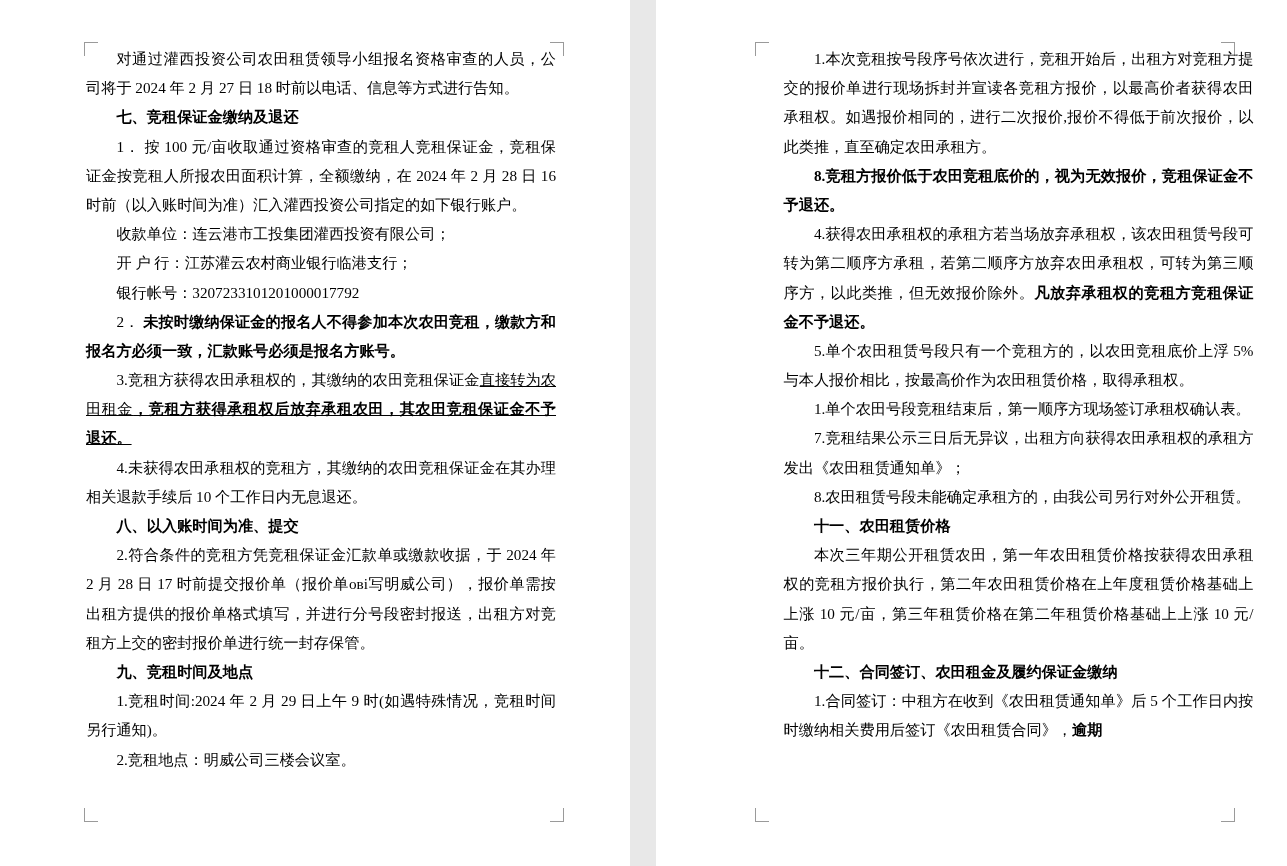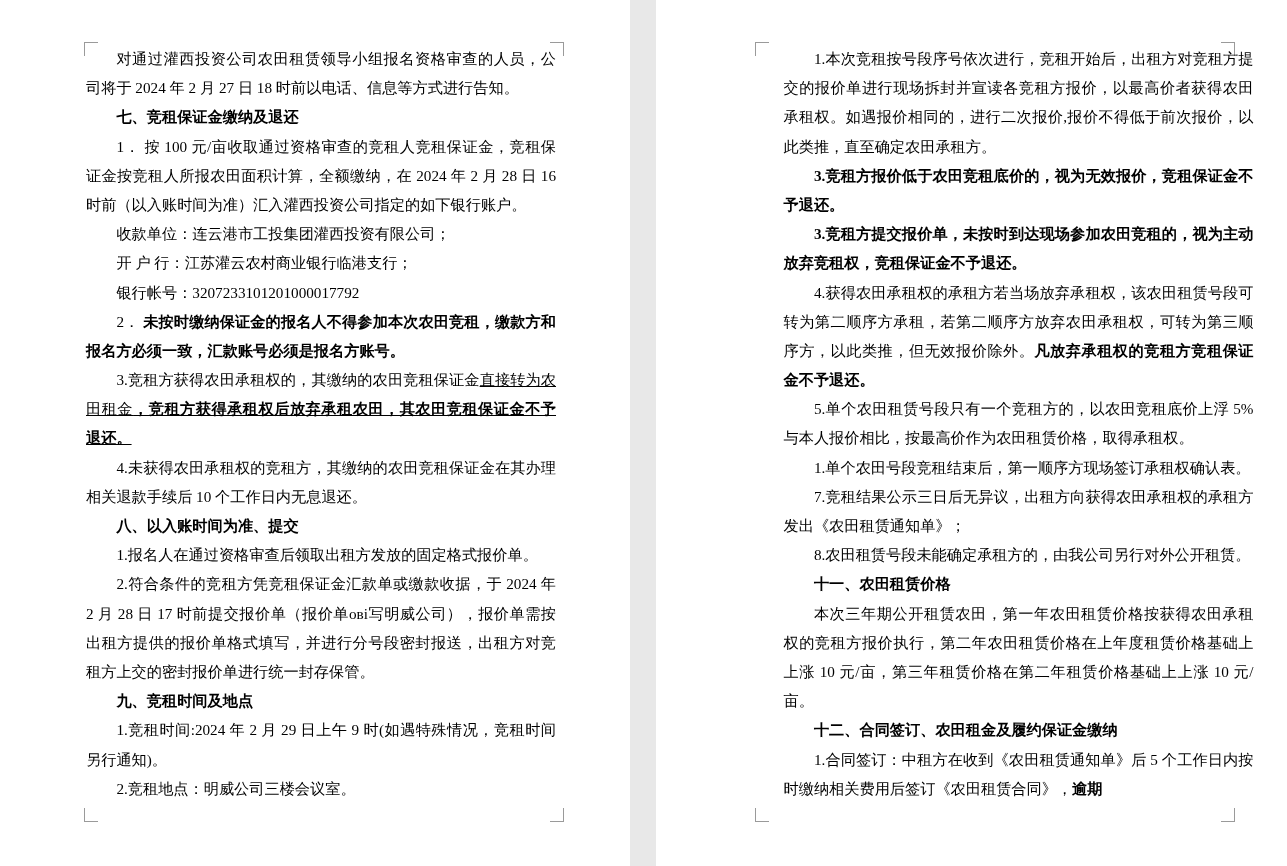--- a/index.html
+++ b/index.html
@@ -106,38 +106,36 @@
       <p class="ind2">开 户 行：江苏灌云农村商业银行临港支行；</p>
       <p class="ind2">银行帐号：3207233101201000017792</p>
       <p class="ind2">
         <span>2． </span><span class="bold">未按时缴纳保证金的报名人不得参加本次农田竞租，缴款方和报名方必须一致，汇款账号必须是报名方账号。</span>
       </p>
       <p class="ind2">
         <span>3.</span><span>竞租方获得农田承租权的，其缴纳的农田竞租保证金</span><span class="u">直接转为农田租金</span><span class="bu">，竞租方获得承租权后放弃承租农田，其农田竞租保证金不予退还。</span>
       </p>
       <p class="ind2">4.未获得农田承租权的竞租方，其缴纳的农田竞租保证金在其办理相关退款手续后 10 个工作日内无息退还。</p>
       <p class="heading">八、以入账时间为准、提交</p>
-      <p class="ind2">1.报名人在通过资格审查后领取出租方发放的固定格式报价单。</p>
       <p class="ind2">2.符合条件的竞租方凭竞租保证金汇款单或缴款收据，于 2024 年 2 月 28 日 17 时前提交报价单（报价单ові写明威公司），报价单需按出租方提供的报价单格式填写，并进行分号段密封报送，出租方对竞租方上交的密封报价单进行统一封存保管。</p>
       <p class="heading">九、竞租时间及地点</p>
       <p class="ind2">1.竞租时间:2024 年 2 月 29 日上午 9 时(如遇特殊情况，竞租时间另行通知)。</p>
       <p class="ind2">2.竞租地点：明威公司三楼会议室。</p>
     </div>
   </div>
 
   <div class="page page-right">
     <div class="mark tl"></div>
     <div class="mark tr"></div>
     <div class="mark bl"></div>
     <div class="mark br"></div>
 
     <div class="content">
       <p class="ind2">1.本次竞租按号段序号依次进行，竞租开始后，出租方对竞租方提交的报价单进行现场拆封并宣读各竞租方报价，以最高价者获得农田承租权。如遇报价相同的，进行二次报价,报价不得低于前次报价，以此类推，直至确定农田承租方。</p>
-      <p class="ind2 bold">3.竞租方报价低于农田竞租底价的，视为无效报价，竞租保证金不予退还。</p>
-      <p class="ind2 bold">3.竞租方提交报价单，未按时到达现场参加农田竞租的，视为主动放弃竞租权，竞租保证金不予退还。</p>
+      <p class="ind2 bold">8.竞租方报价低于农田竞租底价的，视为无效报价，竞租保证金不予退还。</p>
       <p class="ind2">
         <span>4.获得农田承租权的承租方若当场放弃承租权，该农田租赁号段可转为第二顺序方承租，若第二顺序方放弃农田承租权，可转为第三顺序方，以此类推，但无效报价除外。</span><span class="bold">凡放弃承租权的竞租方竞租保证金不予退还。</span>
       </p>
       <p class="ind2">5.单个农田租赁号段只有一个竞租方的，以农田竞租底价上浮 5%与本人报价相比，按最高价作为农田租赁价格，取得承租权。</p>
       <p class="ind2">1.单个农田号段竞租结束后，第一顺序方现场签订承租权确认表。</p>
       <p class="ind2">7.竞租结果公示三日后无异议，出租方向获得农田承租权的承租方发出《农田租赁通知单》；</p>
       <p class="ind2">8.农田租赁号段未能确定承租方的，由我公司另行对外公开租赁。</p>
       <p class="heading">十一、农田租赁价格</p>
       <p class="ind2">本次三年期公开租赁农田，第一年农田租赁价格按获得农田承租权的竞租方报价执行，第二年农田租赁价格在上年度租赁价格基础上上涨 10 元/亩，第三年租赁价格在第二年租赁价格基础上上涨 10 元/亩。</p>
       <p class="heading">十二、合同签订、农田租金及履约保证金缴纳</p>

